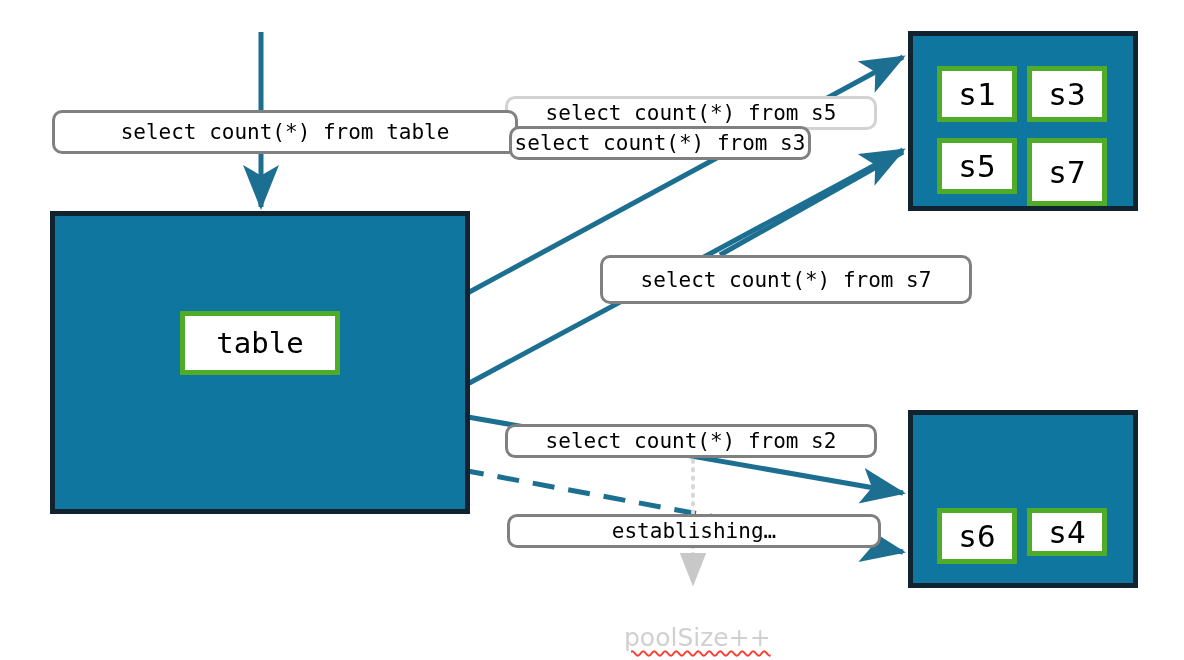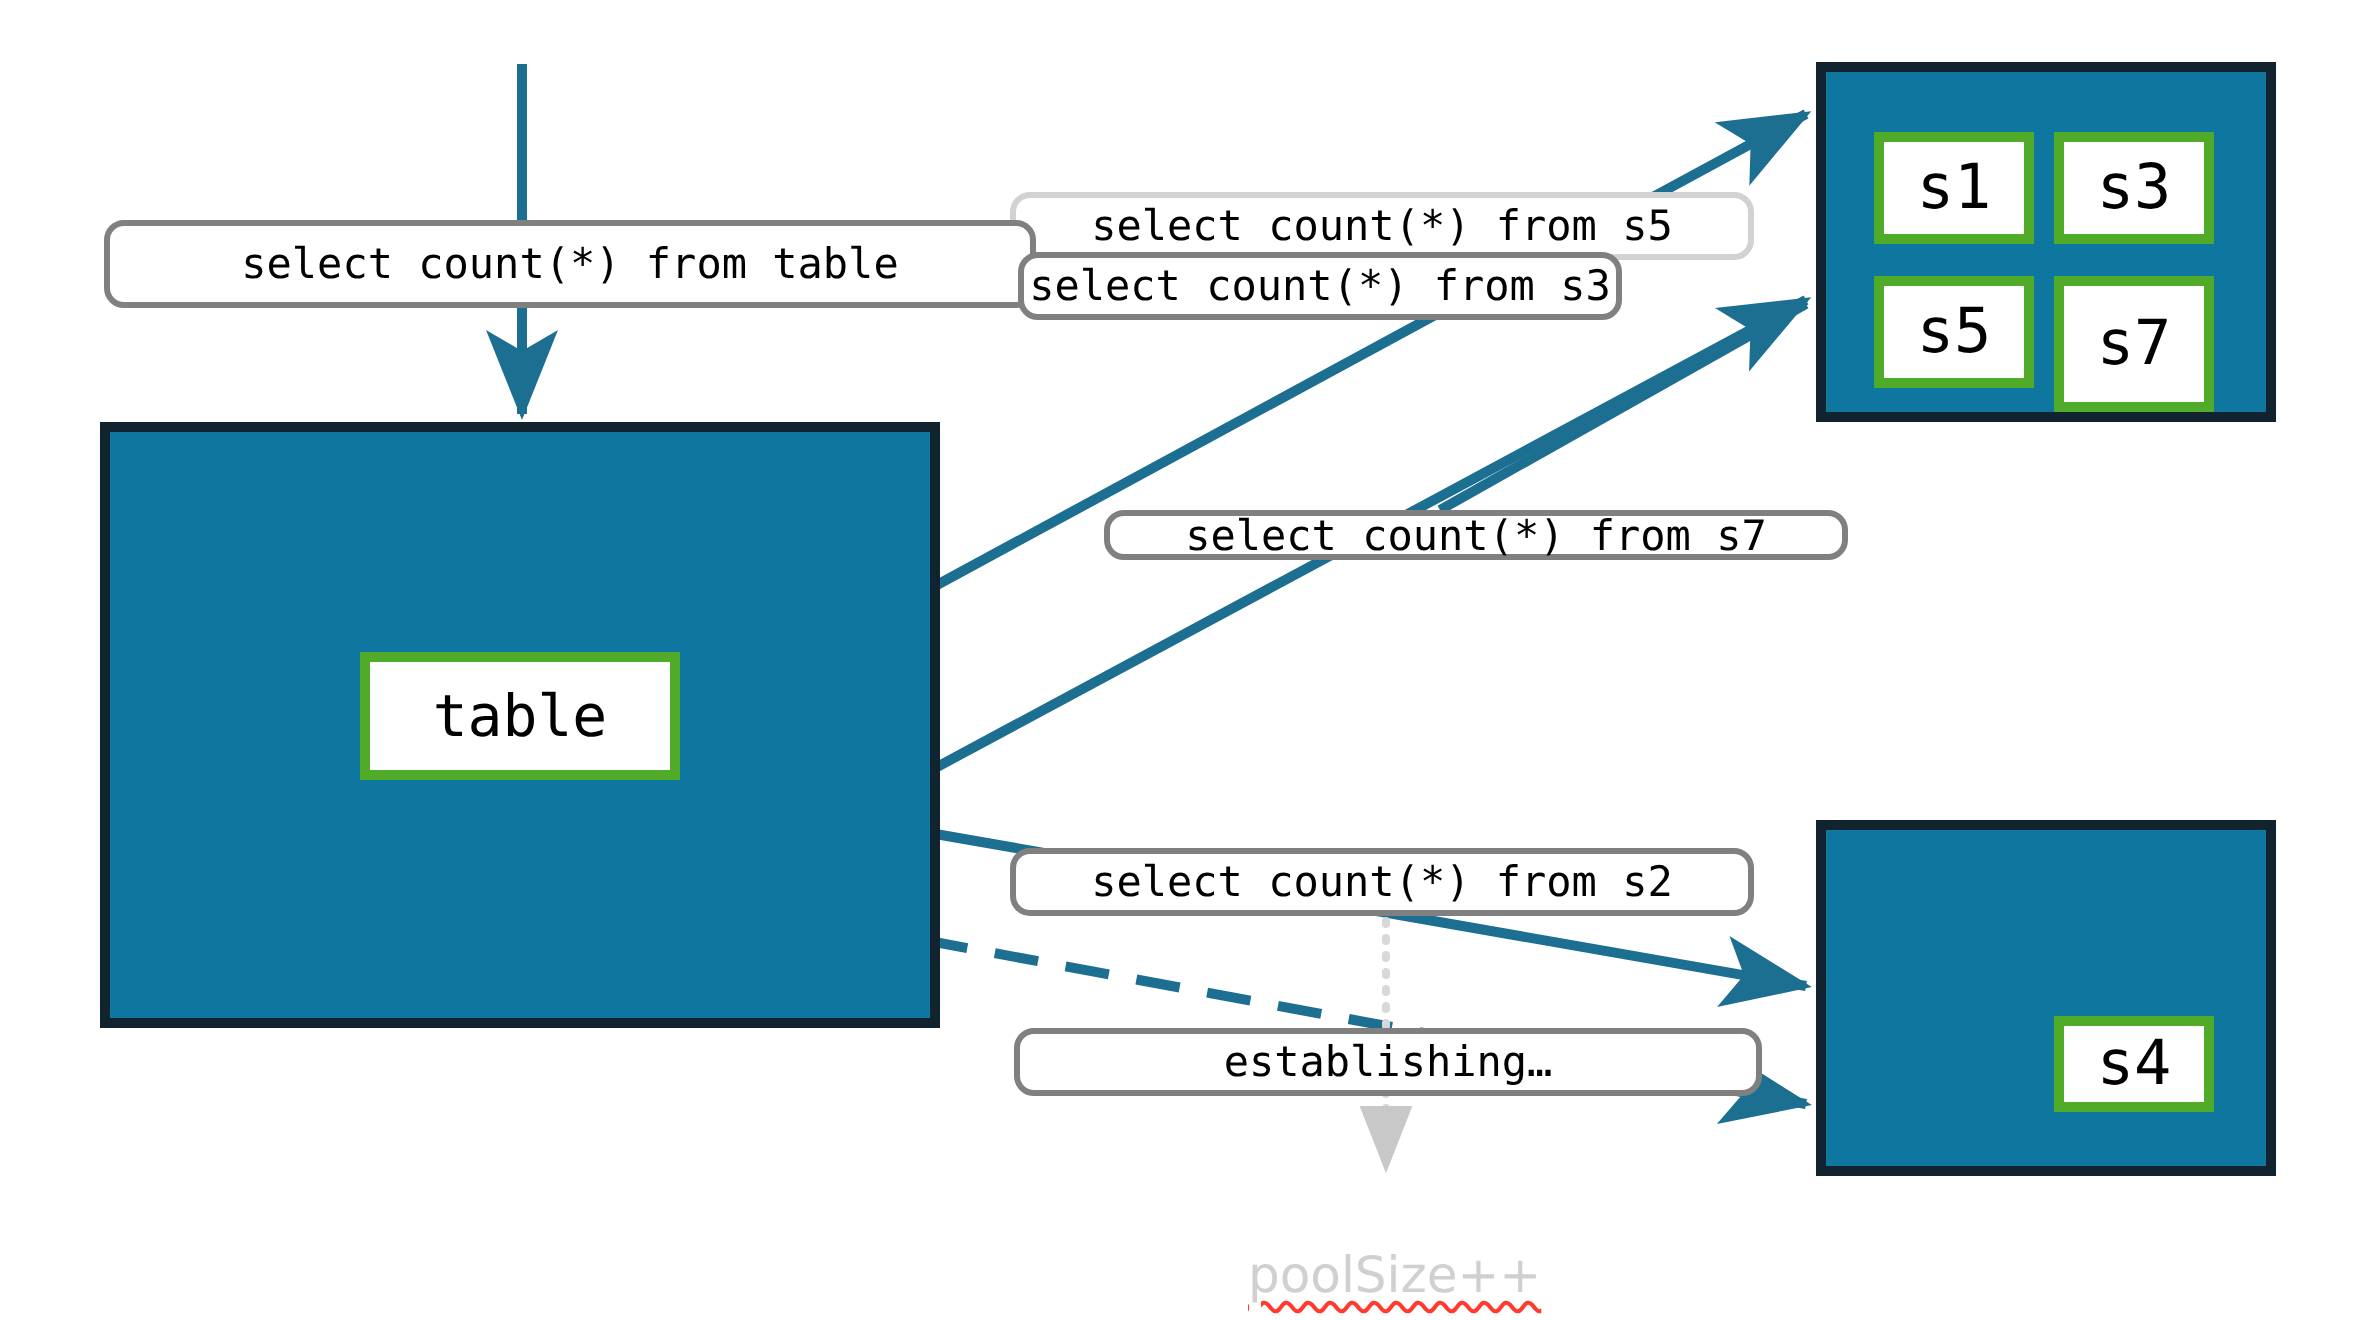--- a/index.html
+++ b/index.html
@@ -41,21 +41,20 @@
     border: 5px solid #4fab28;
     box-sizing: border-box;
     display: flex;
     align-items: center;
     justify-content: center;
     color: #000000;
     font-family: "DejaVu Sans Mono", monospace;
   }
   .node-cell.big {
     font-size: 29px;
-    margin-top: 15px;
   }
   .node-cell.small {
     font-size: 31px;
   }
 
   
   .pill {
     position: absolute;
     background: #ffffff;
     border: 3px solid #808080;
@@ -155,33 +154,36 @@
   </div>
   <div class="node-cell small" style="left:937px; top:138px; width:80px; height:56px;">
     <span>s5</span>
   </div>
   <div class="node-cell small" style="left:1027px; top:138px; width:80px; height:68px;">
     <span>s7</span>
   </div>
 
   <div class="teal-box" style="left:908px; top:410px; width:230px; height:178px;"></div>
 
+  <div class="node-cell small" style="left:937px; top:508px; width:80px; height:56px;">
+    <span>s6</span>
+  </div>
   <div class="node-cell small" style="left:1027px; top:508px; width:80px; height:48px;">
     <span>s4</span>
   </div>
 
   <div class="pill faded" style="left:505px; top:96px; width:372px; height:34px;">
     <span>select count(*) from s5</span>
   </div>
 
   <div class="pill front" style="left:509px; top:126px; width:302px; height:34px;">
     <span>select count(*) from s3</span>
   </div>
 
-  <div class="pill front" style="left:552px; top:255px; width:372px; height:25px;">
+  <div class="pill front" style="left:600px; top:255px; width:372px; height:49px;">
     <span>select count(*) from s7</span>
   </div>
 
   <div class="pill front" style="left:505px; top:424px; width:372px; height:34px;">
     <span>select count(*) from s2</span>
   </div>
 
   <div class="pill front" style="left:507px; top:514px; width:374px; height:34px;">
     <span>establishing…</span>
   </div>

